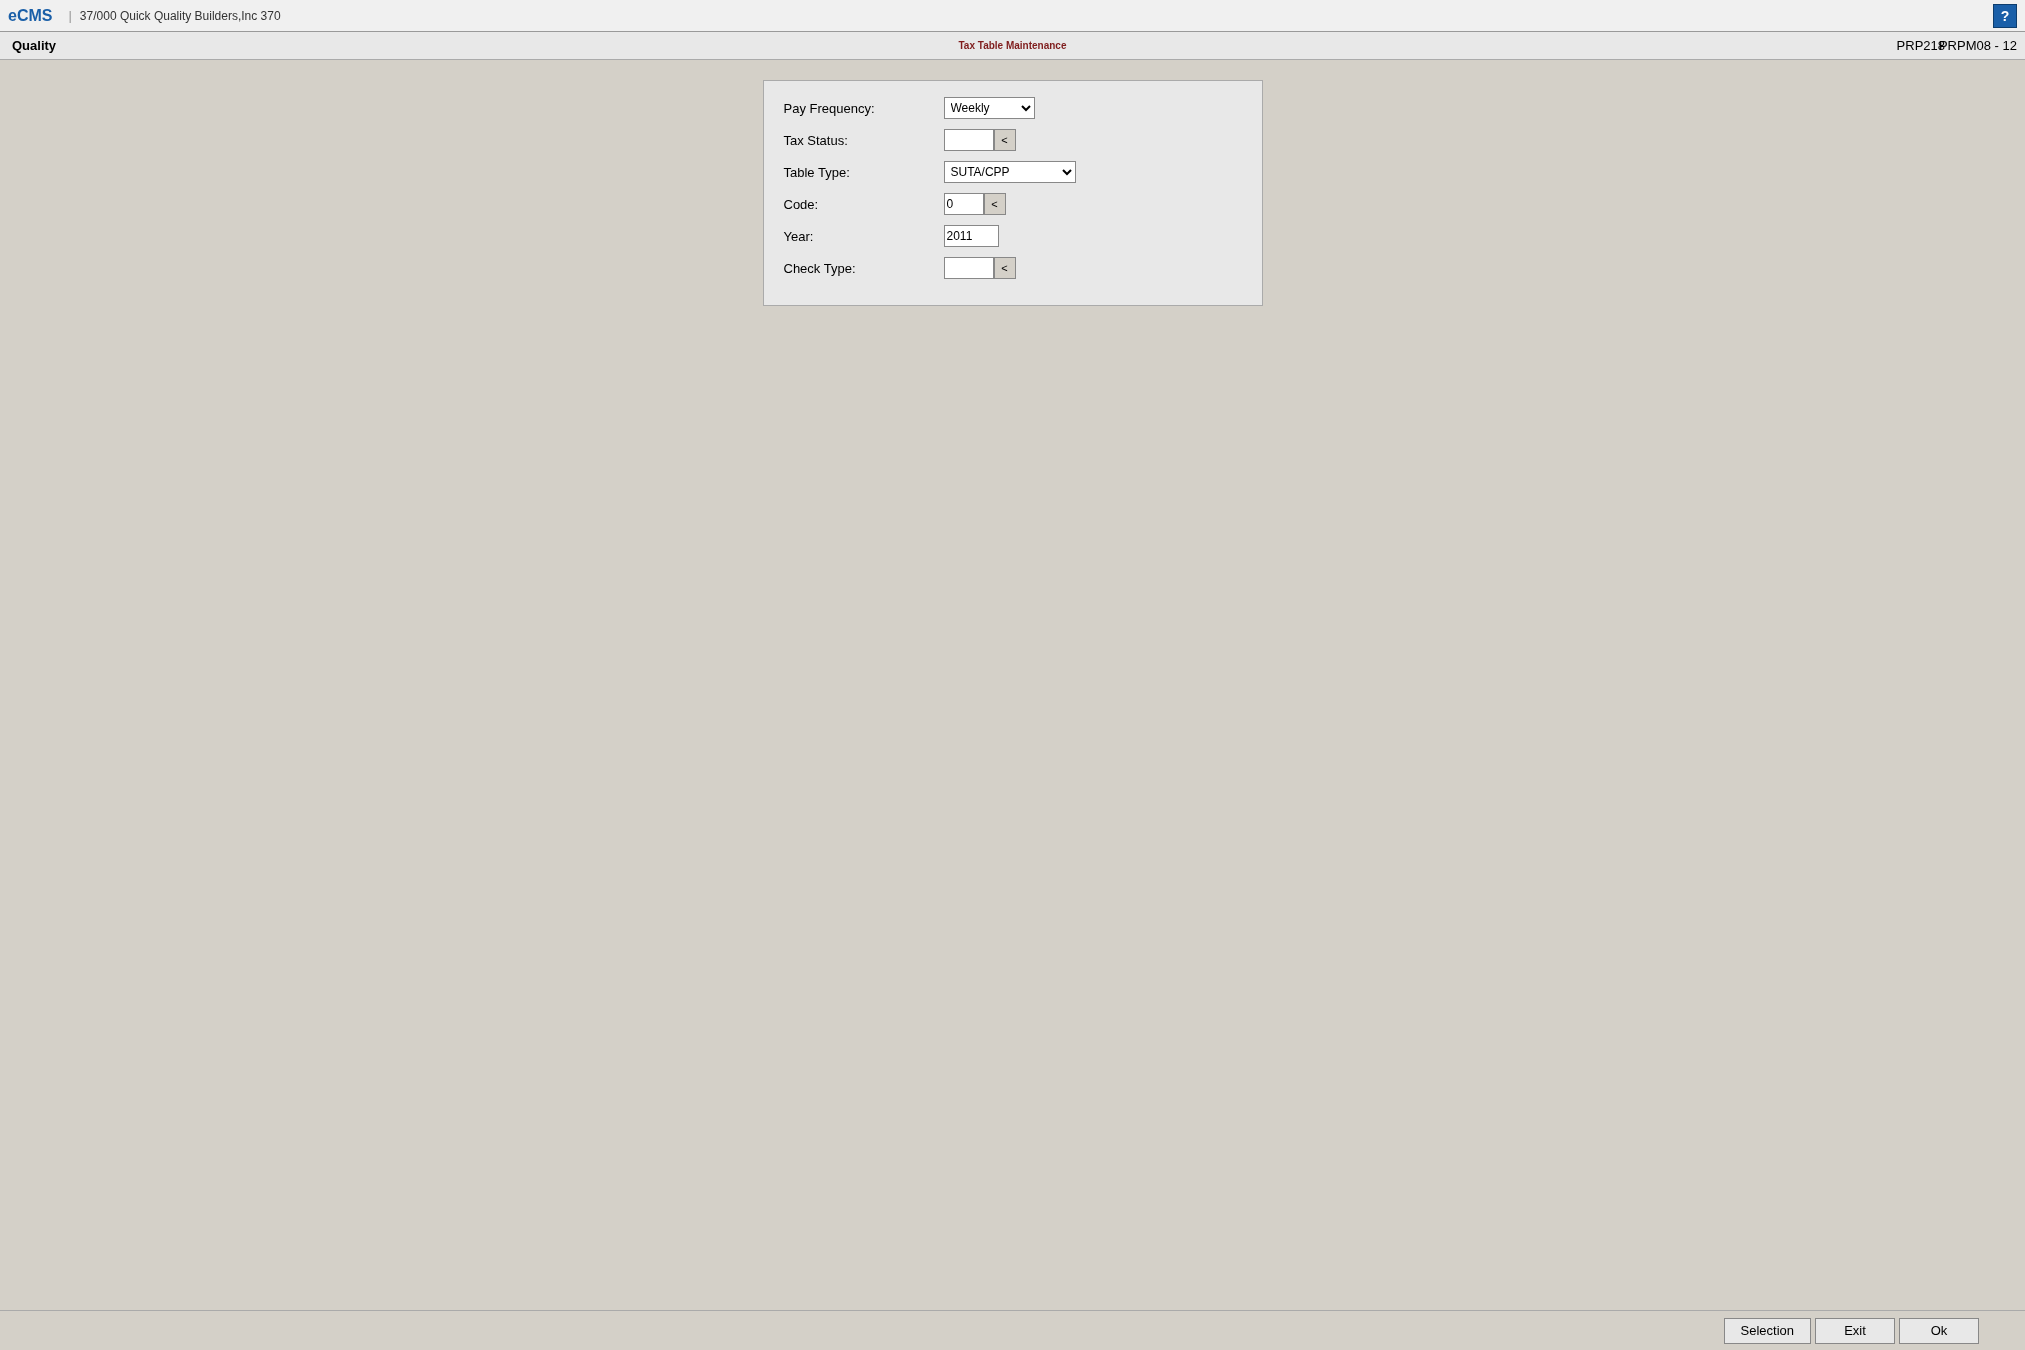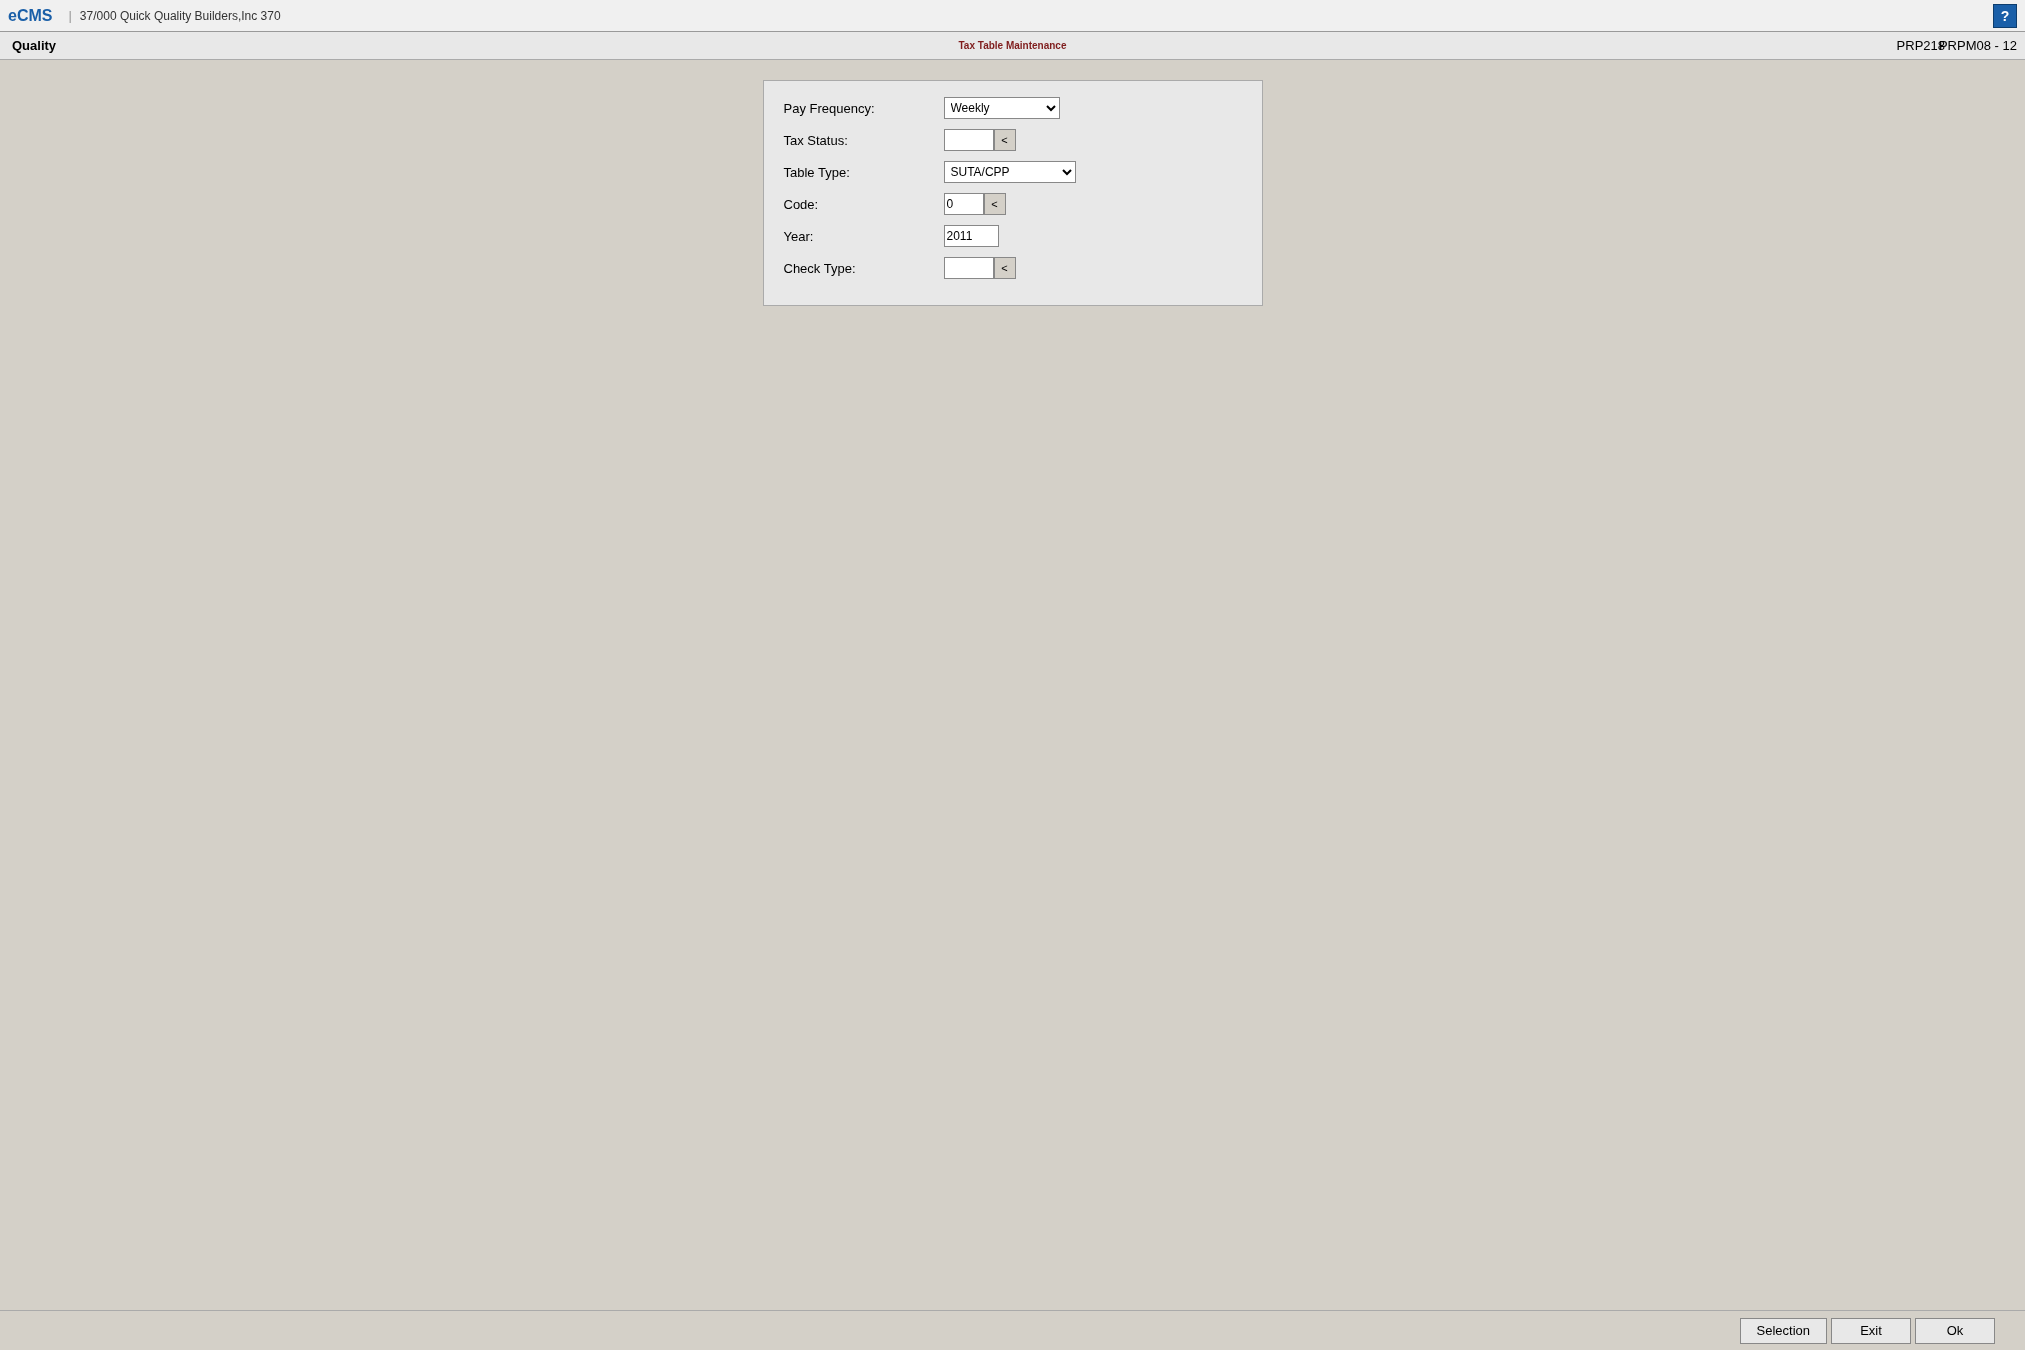--- a/index.html
+++ b/index.html
@@ -155,21 +155,21 @@
     .dropdown-select {
       height: 22px;
       font-size: 12px;
       background: white;
       border: 1px solid #888;
       padding: 0 2px;
       cursor: pointer;
     }
 
     .dropdown-weekly {
-      width: 116px;
+      width: 91px;
     }
 
     .dropdown-table-type {
       width: 132px;
     }
 
     
     .input-browse {
       display: flex;
       align-items: center;
@@ -216,21 +216,21 @@
     .footer-bar {
       position: absolute;
       bottom: 0;
       width: 100%;
       height: 40px;
       background: #d4d0c8;
       border-top: 1px solid #aaa;
       display: flex;
       align-items: center;
       justify-content: flex-end;
-      padding-right: 30px;
+      padding-right: 46px;
       gap: 4px;
     }
 
     .footer-btn {
       height: 26px;
       min-width: 80px;
       padding: 0 16px;
       font-size: 13px;
       background: #e8e8e8;
       border: 1px solid #888;

